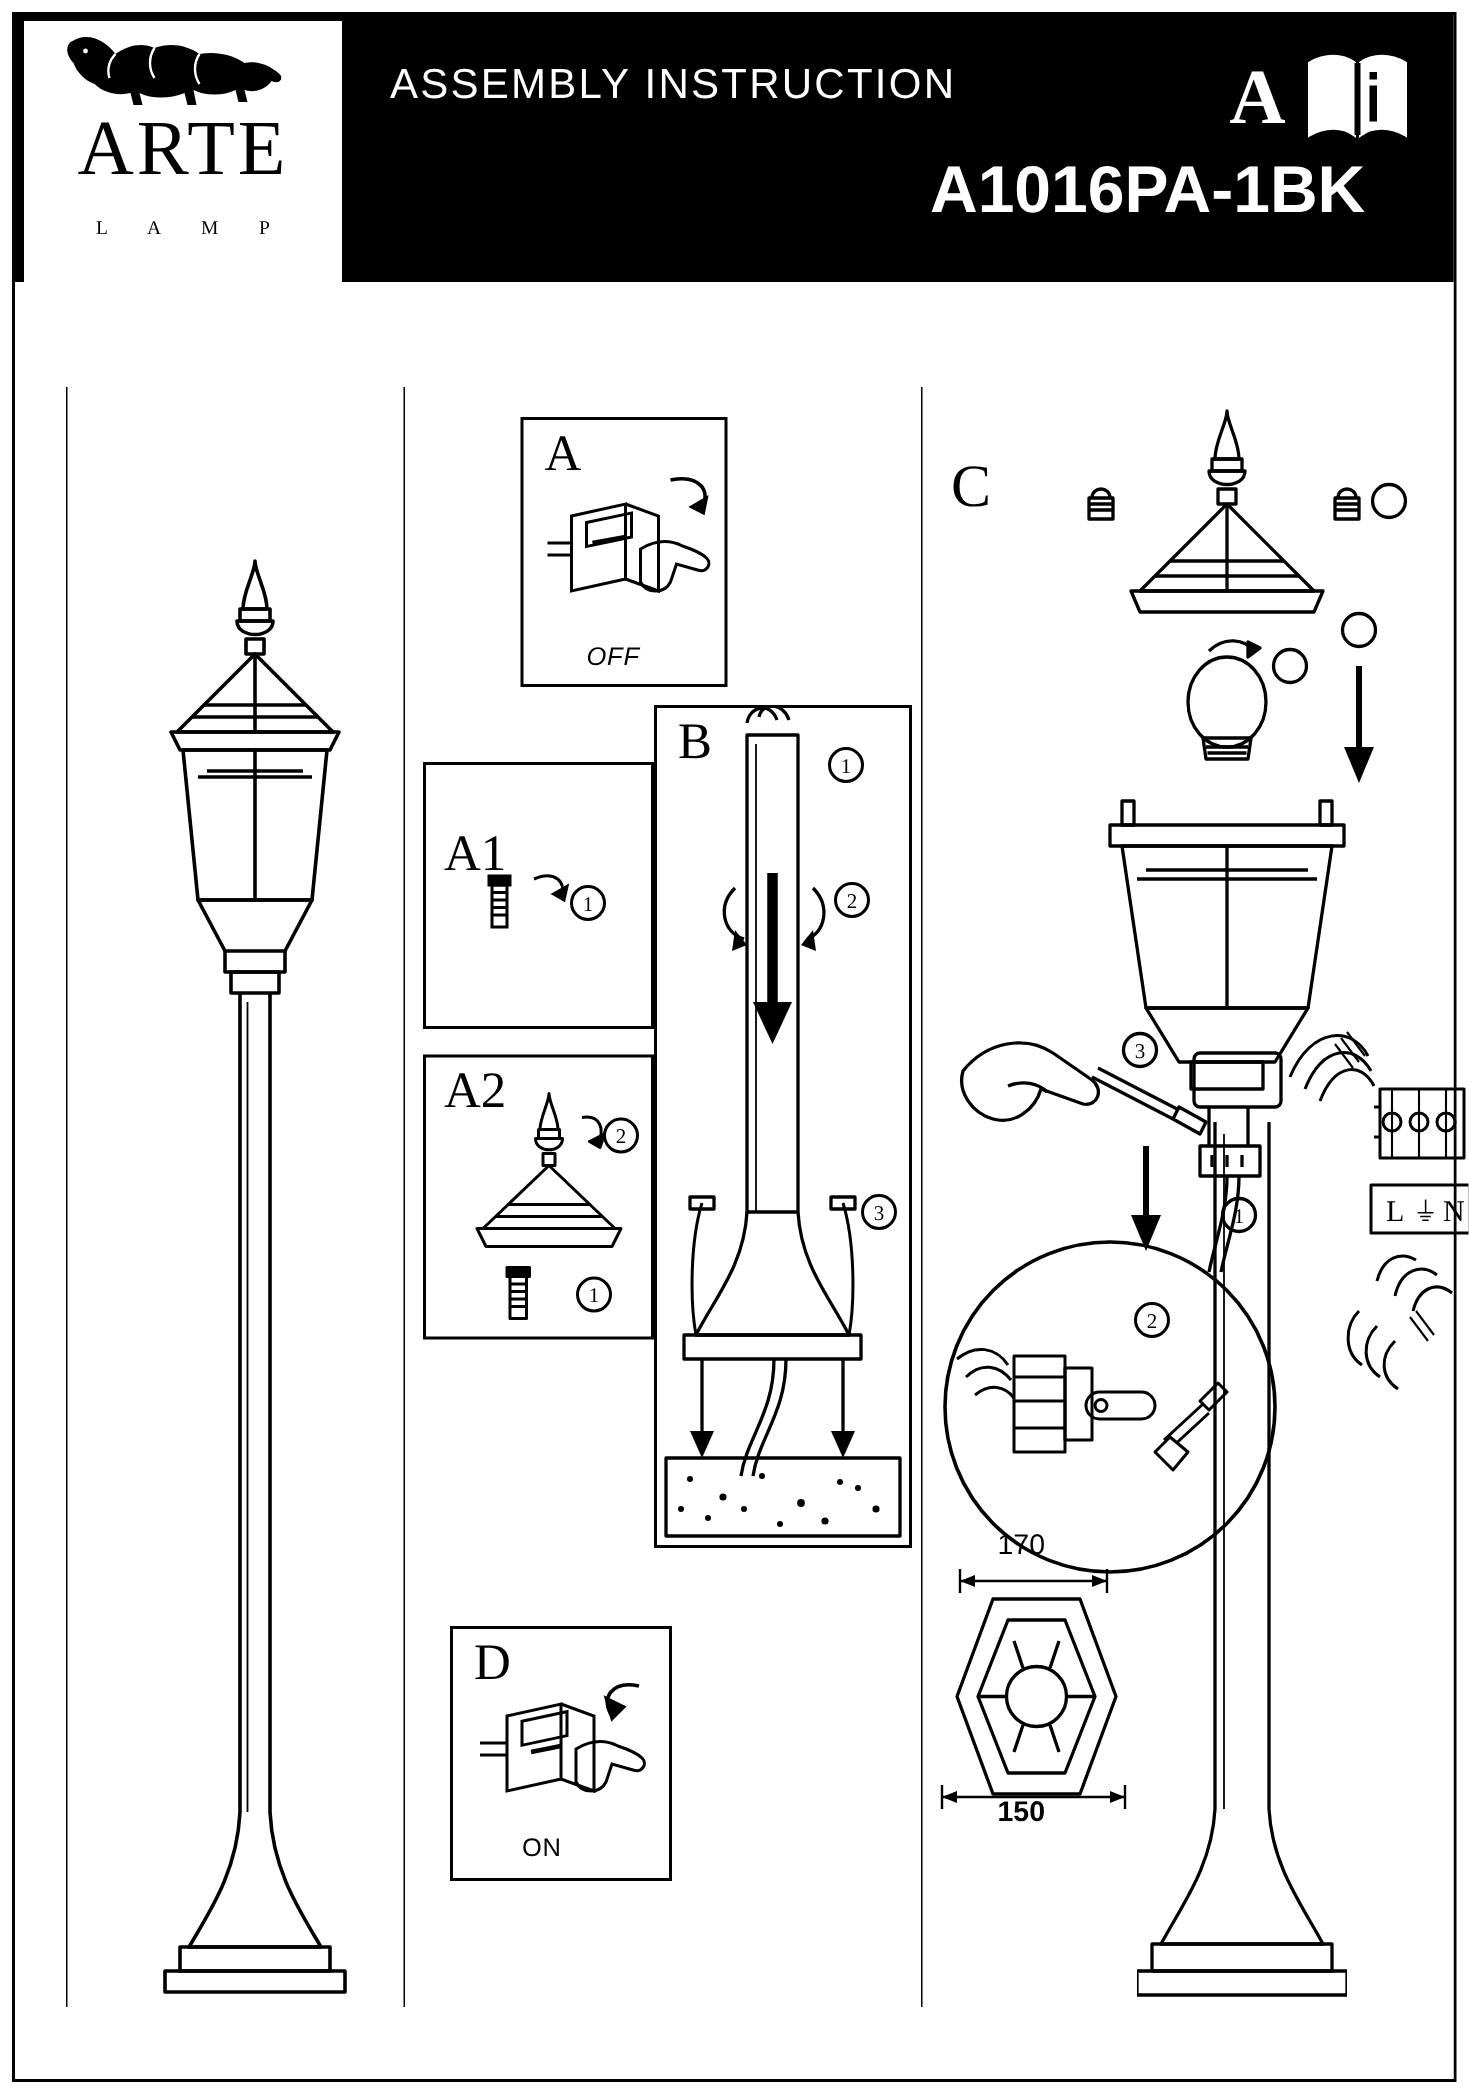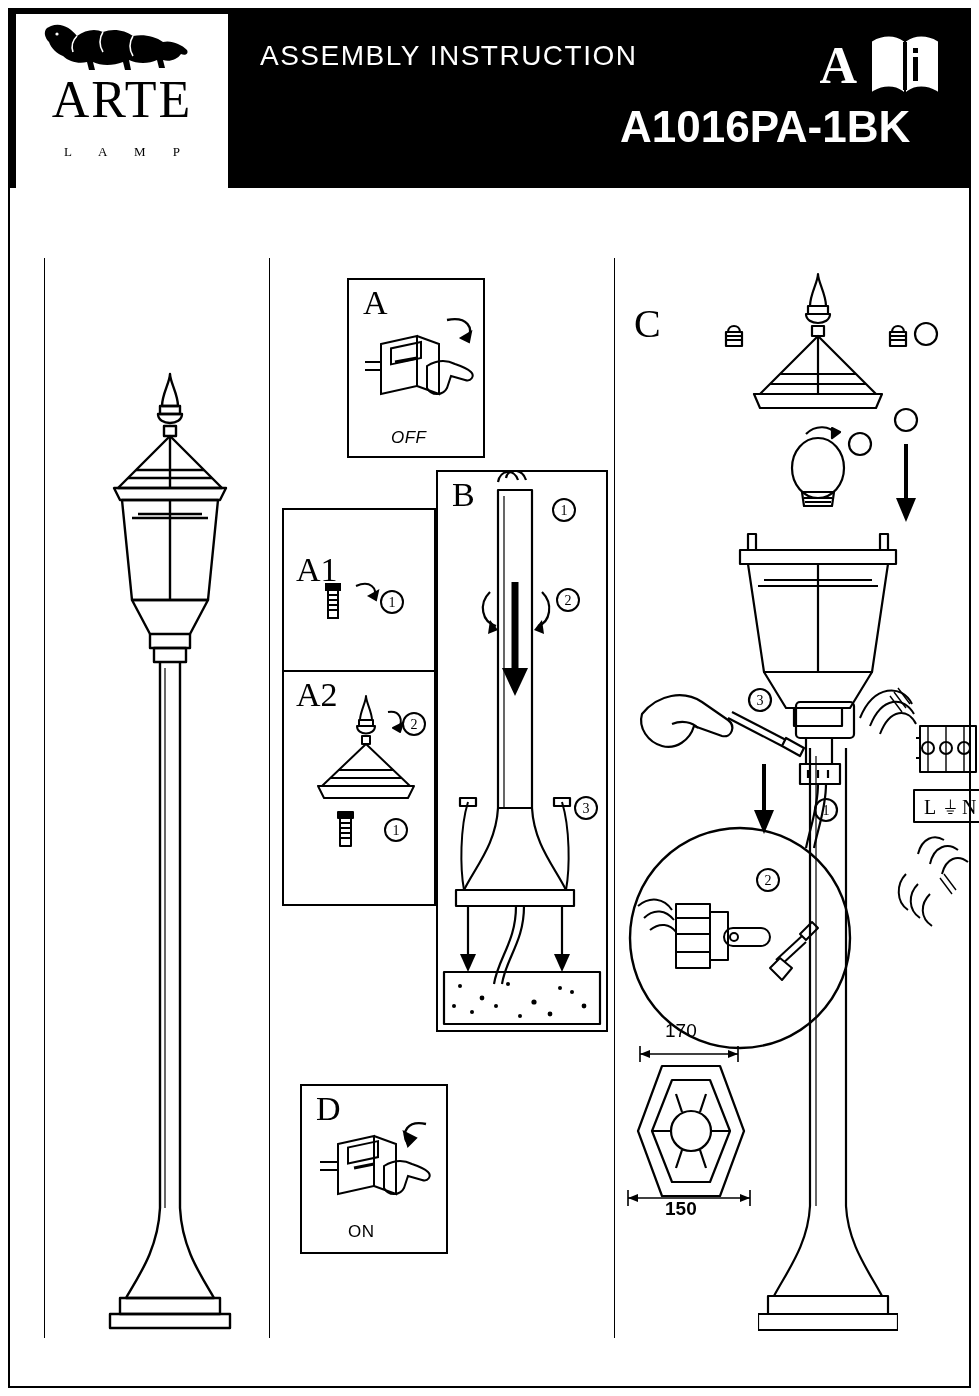--- a/index.html
+++ b/index.html
@@ -231,21 +231,21 @@
           <path d="M20 23 L30 23 M20 28 L30 28 M20 33 L30 33 M20 38 L30 38"></path>
           <rect x="18" y="12" width="14" height="6" fill="#000"></rect>
           <path d="M48 14 C62 8 70 16 66 26" stroke-width="2"></path>
           <path d="M61 24 L68 28 L70 19 Z" fill="#000"></path>
           <circle cx="84" cy="30" r="11"></circle>
         </g>
         <text x="84" y="35" font-size="14" text-anchor="middle" font-family="Liberation Serif, serif">1</text>
       </svg>
     </div>
 
-    <div class="panel" style="left:272px;top:482px;width:154px;height:236px;">
+    <div class="panel" style="left:272px;top:515px;width:154px;height:190px;">
       <div class="panel-letter" style="left:12px;top:4px;">A2</div>
       <svg style="position:absolute;left:16px;top:18px;width:136px;height:176px;" viewBox="0 0 136 176">
         <g fill="none" stroke="#000" stroke-width="2" stroke-linejoin="round">
 
           <path d="M60 30 C60 22 66 12 66 6 C66 12 72 22 72 30 Z"></path>
           <rect x="59" y="30" width="14" height="6"></rect>
           <path d="M57 36 C57 46 75 46 75 36 Z"></path>
           <rect x="62" y="46" width="8" height="8"></rect>
 
           <path d="M66 54 L110 96 L22 96 Z"></path>

